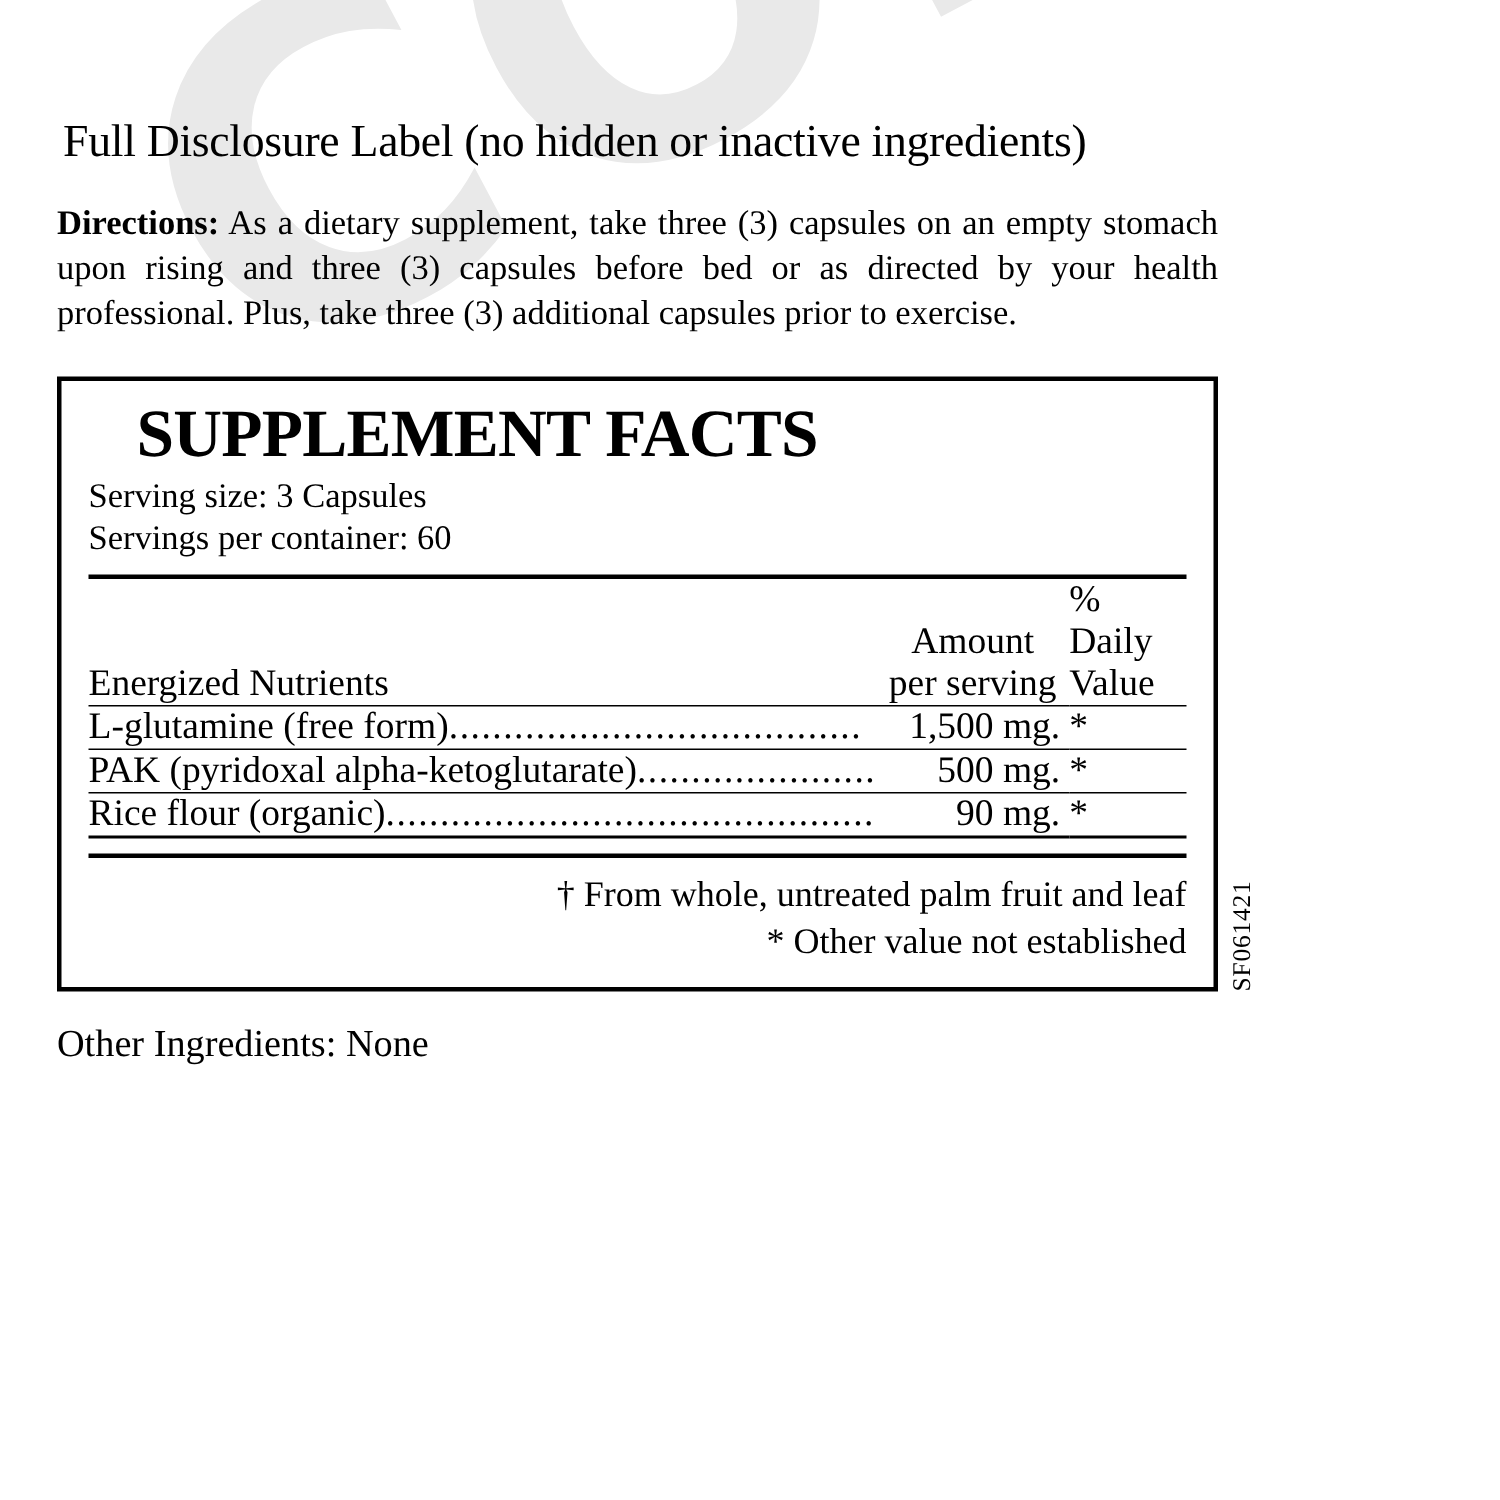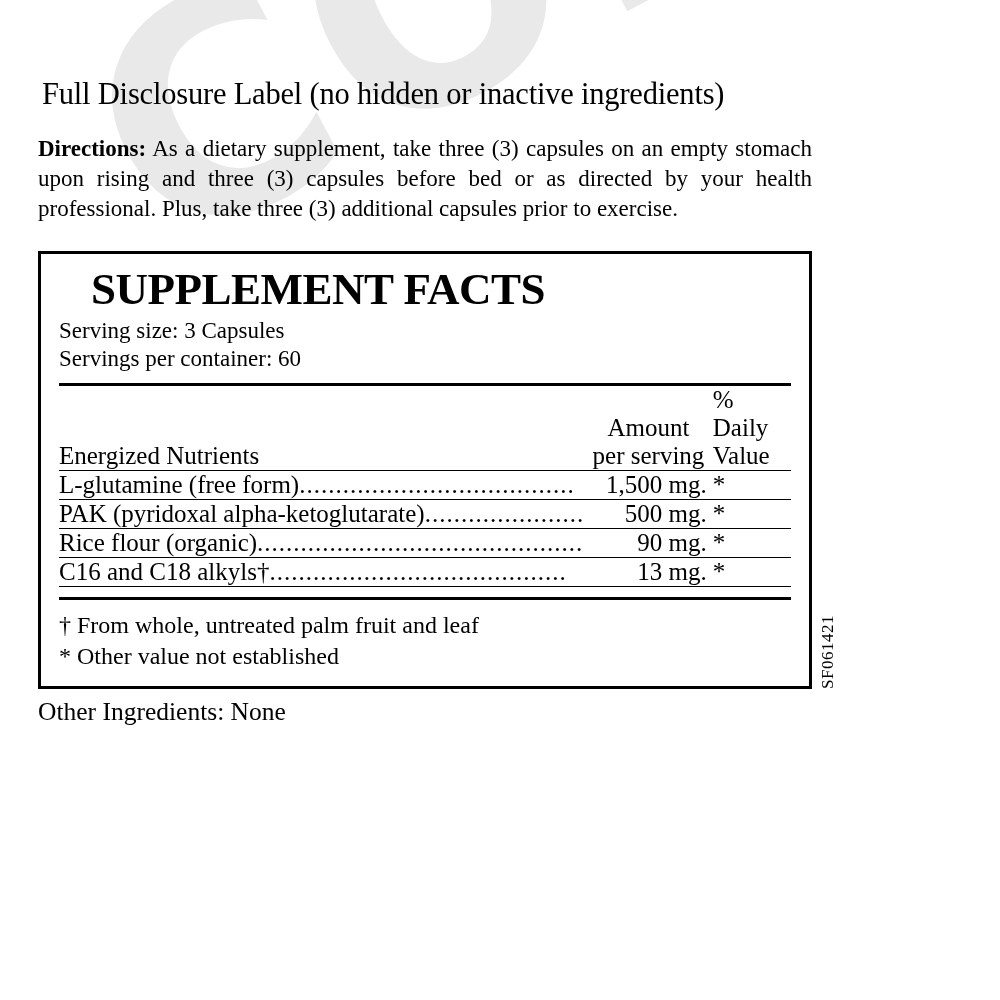--- a/index.html
+++ b/index.html
@@ -143,24 +143,24 @@
   .col-amount.val {
     text-align: right;
     padding-right: 6px;
   }
 
   .footnotes {
     font-size: 24px;
     line-height: 1.3;
     padding-top: 10px;
   }
-  .footnotes div { white-space: nowrap; }
+  .footnotes div { white-space: nowrap; text-align: right; }
 
   .other-ing {
-    margin-top: 8px;
+    margin-top: 20px;
     margin-left: 4px;
     font-size: 25.5px;
   }
 
   
   .side-code {
     position: absolute;
     right: -26px;
     bottom: 0px;
     font-size: 17px;
@@ -230,25 +230,20 @@
             </tr>
         <tr class="nutrient-row">
           <td class="col-name"><span>Rice flour (organic)</span><span class="leader">.............................................</span></td>
           <td class="col-amount val">90 mg.</td>
           <td class="col-dv">*</td>
         </tr>
 
         <tr class="row-sep">
               <td colspan="3"></td>
             </tr>
-        <tr class="nutrient-row">
-          <td class="col-name"><span>C16 and C18 alkyls†</span><span class="leader">.........................................</span></td>
-          <td class="col-amount val">13 mg.</td>
-          <td class="col-dv">*</td>
-        </tr>
 
         <tr class="row-sep">
               <td colspan="3"></td>
             </tr>
       </tbody>
         </table>
 
       <div class="rule-thick"></div>
 
       <div class="footnotes">

